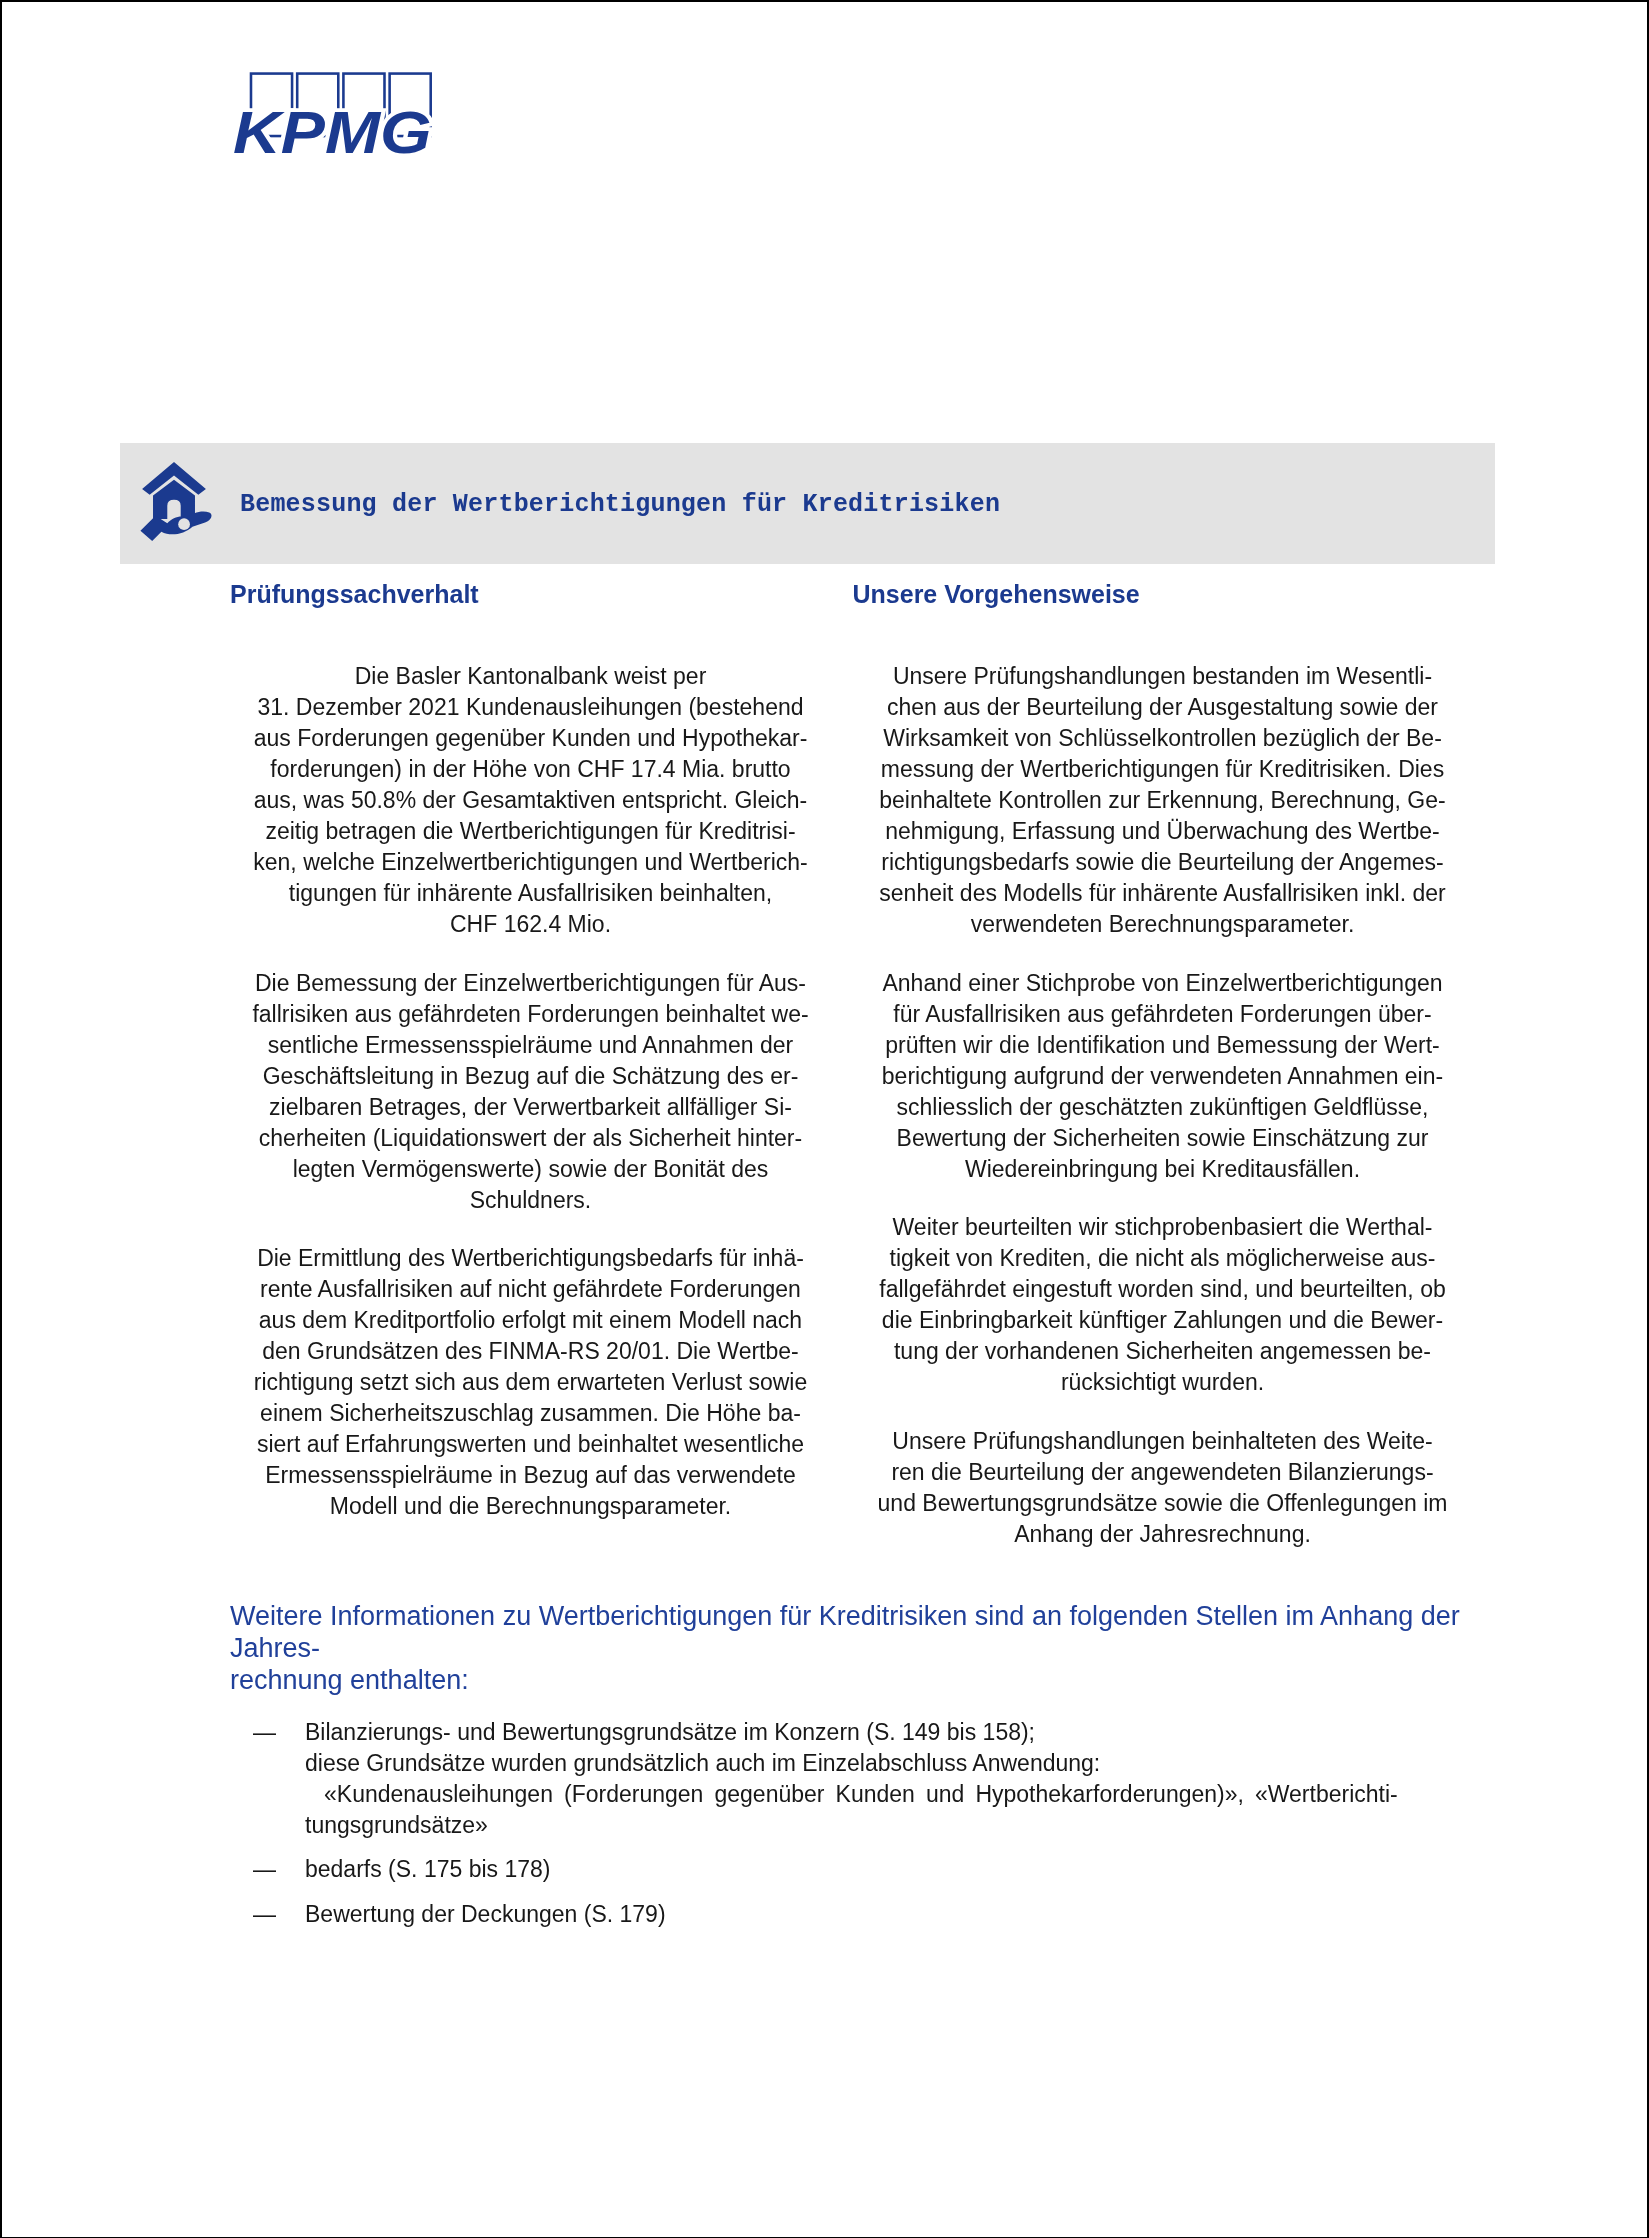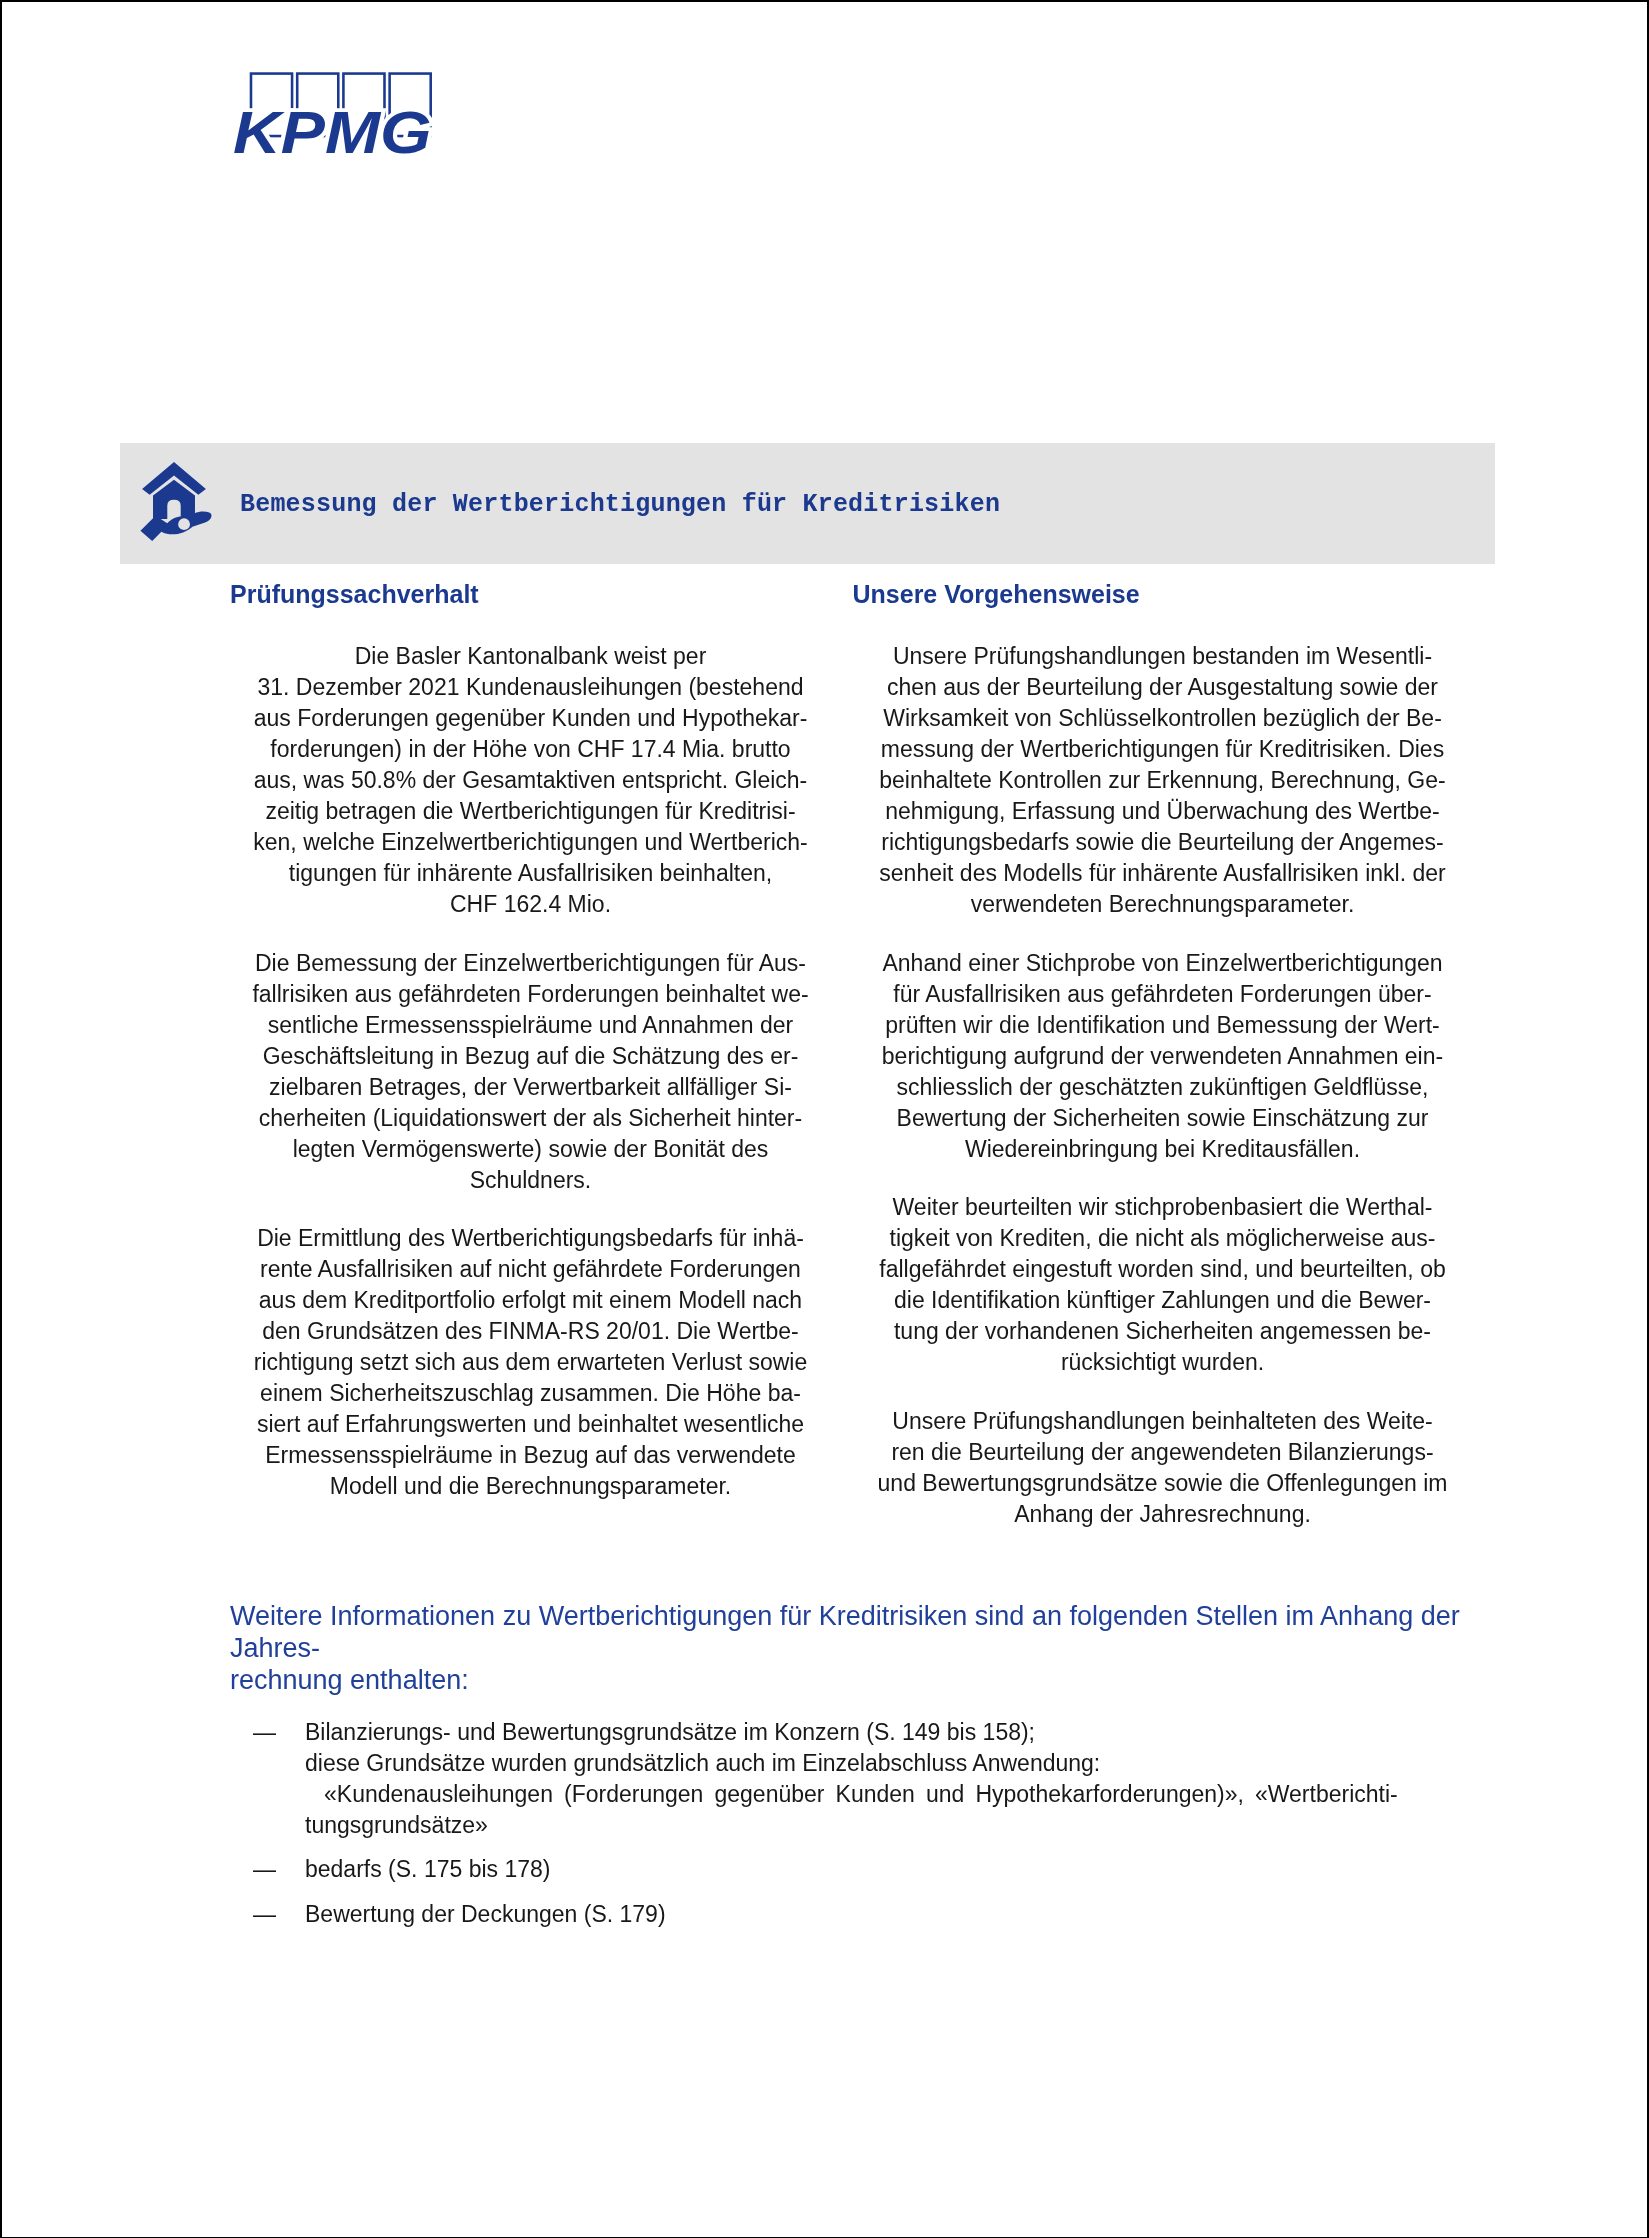--- a/index.html
+++ b/index.html
@@ -34,21 +34,21 @@
   }
 
   
   .columns {
     position:absolute; left:228px; top:578px; width:1243px;
     display:flex; gap:21.5px;
   }
   .col-left  { width:601px; flex:none; }
   .col-right { width:620px; flex:none; }
   .col h2 {
-    margin:0 0 32px 0; font-size:25px; line-height:29px; font-weight:bold;
+    margin:0 0 52px 0; font-size:25px; line-height:29px; font-weight:bold;
     color:var(--brand-blue,#1b3a8f);
   }
   .col p {
     margin:0 0 27.5px 0; font-size:23px; line-height:31px;
     color:var(--text-color,#181818);
     white-space:pre-line;
     text-align:center;
   }
 
   
@@ -143,21 +143,21 @@
       <p>Anhand einer Stichprobe von Einzelwertberichtigungen
 für Ausfallrisiken aus gefährdeten Forderungen über-
 prüften wir die Identifikation und Bemessung der Wert-
 berichtigung aufgrund der verwendeten Annahmen ein-
 schliesslich der geschätzten zukünftigen Geldflüsse,
 Bewertung der Sicherheiten sowie Einschätzung zur
 Wiedereinbringung bei Kreditausfällen.</p>
       <p>Weiter beurteilten wir stichprobenbasiert die Werthal-
 tigkeit von Krediten, die nicht als möglicherweise aus-
 fallgefährdet eingestuft worden sind, und beurteilten, ob
-die Identifikation künftiger Zahlungen und die Bewer-
+die Einbringbarkeit künftiger Zahlungen und die Bewer-
 tung der vorhandenen Sicherheiten angemessen be-
 rücksichtigt wurden.</p>
       <p>Unsere Prüfungshandlungen beinhalteten des Weite-
 ren die Beurteilung der angewendeten Bilanzierungs-
 und Bewertungsgrundsätze sowie die Offenlegungen im
 Anhang der Jahresrechnung.</p>
     </section>
 
   </div>
 

